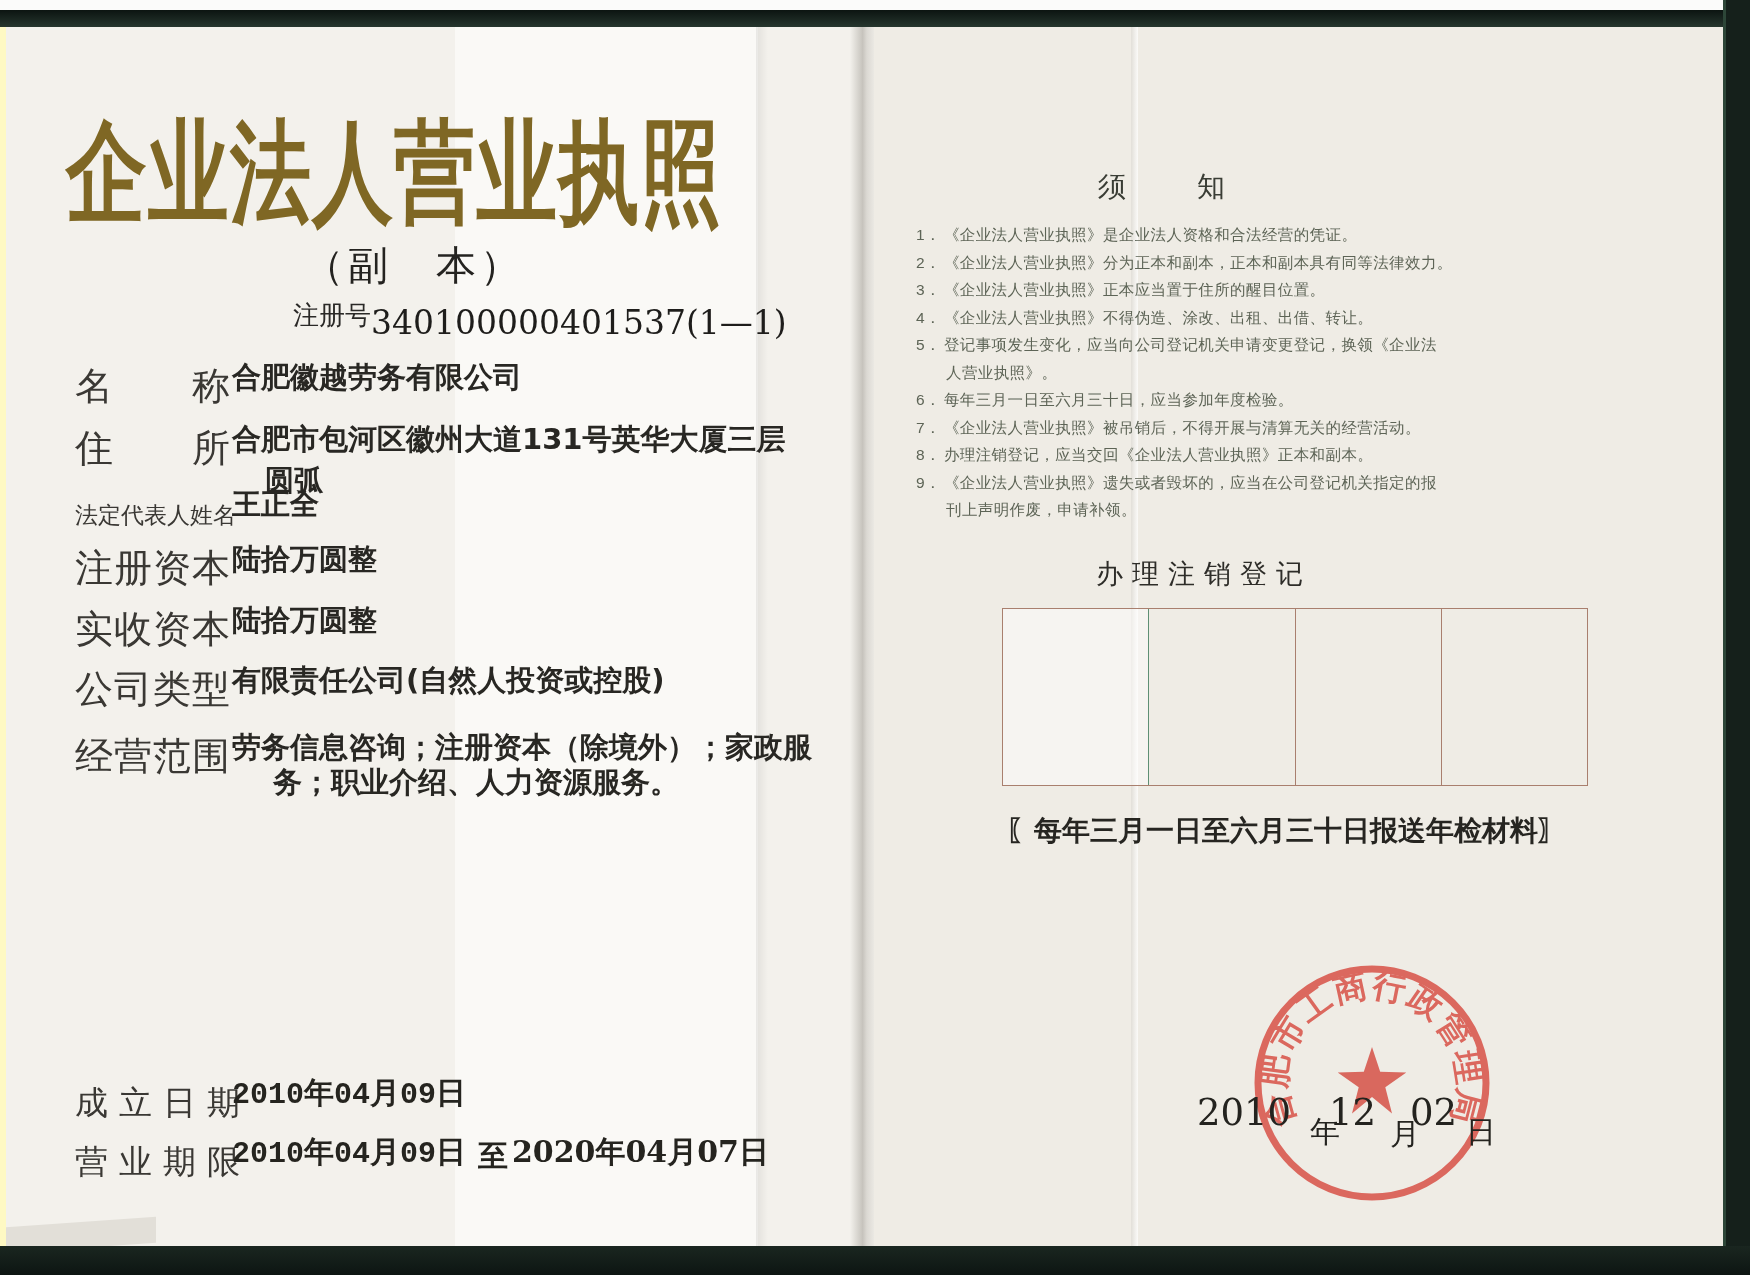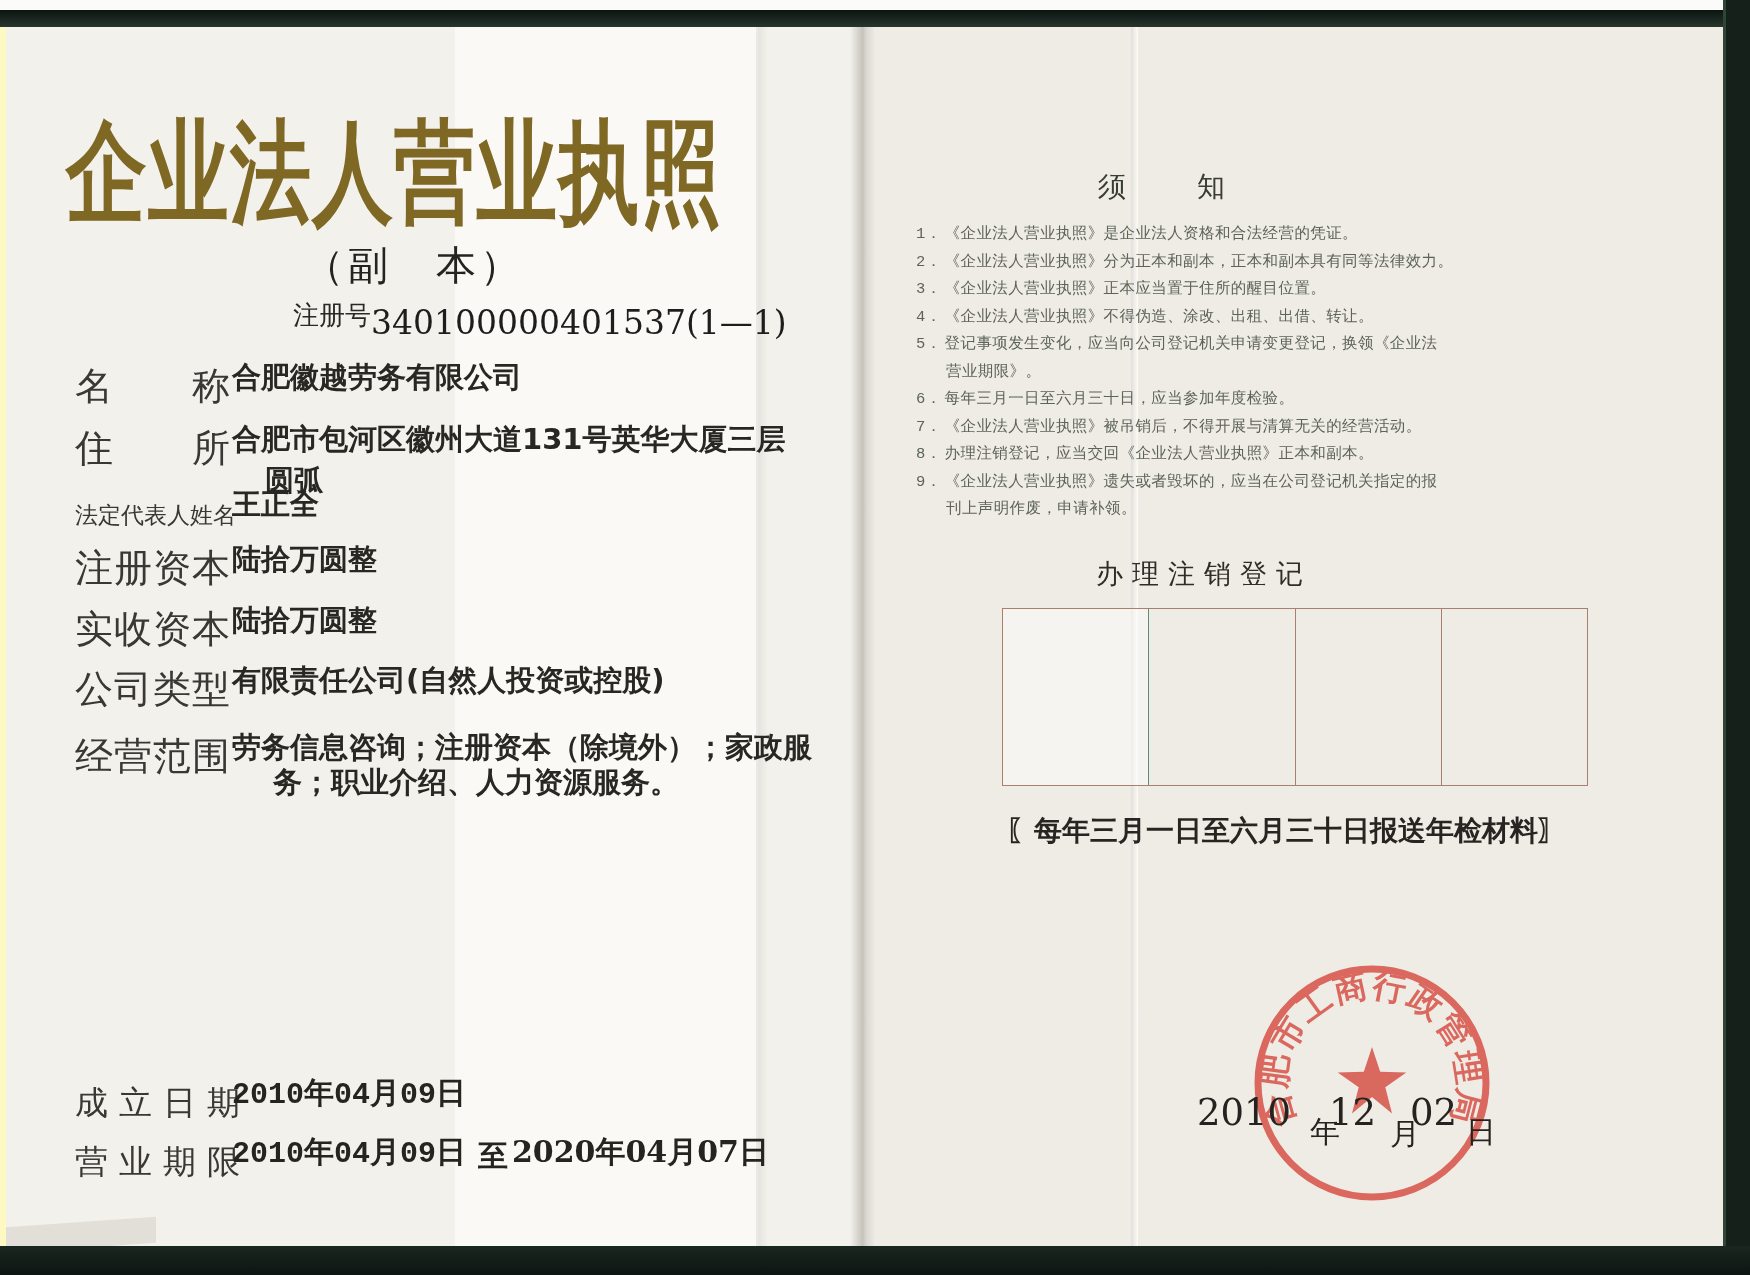--- a/index.html
+++ b/index.html
@@ -44,21 +44,21 @@
   .drow { position:absolute; left:75px; white-space:nowrap; }
   .dlabel { display:inline-block; width:165px; text-align:justify; text-align-last:justify;
     font-size:33px; color:#3a3834; line-height:1.2; }
   .dvalue { position:absolute; left:157px; top:-10px; font-size:30px; font-weight:600; color:#25241f; font-family:Liberation Mono, monospace; white-space:nowrap; }
   .dsep { position:absolute; left:403px; top:-6px; font-size:30px; font-weight:600; color:#25241f; }
   .dvalue-to { position:absolute; left:437px; top:-10px; font-size:30px; font-weight:600; color:#25241f; font-family:"DejaVu Serif", serif; white-space:nowrap; }
   
   .notice-title { position:absolute; left:1098px; top:168px; font-size:28px; color:#3a3d35; letter-spacing:5px; white-space:nowrap; }
   .notices { position:absolute; left:916px; top:221px; width:600px; }
   .nline { height:27.5px; line-height:27.5px; font-size:15.5px; letter-spacing:.4px;
-    color:#5d6456; font-family:Liberation Mono, monospace; white-space:nowrap; }
+    color:#5d6456; font-family:Liberation Sans, sans-serif; white-space:nowrap; }
   .nline .n { margin-right:3px; }
   .nline.cont { padding-left:30px; }
   .insp-title { position:absolute; left:1096px; top:556px; font-size:27px; letter-spacing:9px; color:#2e2d29; white-space:nowrap; }
   .insp-table { position:absolute; left:1002px; top:608px; width:586px; height:178px;
     border:1px solid #a97f6e; display:flex; box-sizing:border-box; }
   .insp-cell { flex:1; border-left:1px solid #a97f6e; }
   .insp-cell:first-child { border-left:none; background:rgba(255,255,255,.45); }
   .insp-cell:nth-child(2) { border-left-color:#5e8f74; }
   .insp-note { position:absolute; left:1006px; top:812px; font-size:28px; font-weight:700; color:#262521; white-space:nowrap; }
   .stamp { position:absolute; left:1247px; top:958px; width:250px; height:250px; opacity:.88; z-index:5; }
@@ -141,21 +141,21 @@
   </div>
 
   <div class="notice-title">须　　知</div>
 
   <div class="notices">
     <div class="nline"><span class="n">1．</span><span>《企业法人营业执照》是企业法人资格和合法经营的凭证。</span></div>
     <div class="nline"><span class="n">2．</span><span>《企业法人营业执照》分为正本和副本，正本和副本具有同等法律效力。</span></div>
     <div class="nline"><span class="n">3．</span><span>《企业法人营业执照》正本应当置于住所的醒目位置。</span></div>
     <div class="nline"><span class="n">4．</span><span>《企业法人营业执照》不得伪造、涂改、出租、出借、转让。</span></div>
     <div class="nline"><span class="n">5．</span><span>登记事项发生变化，应当向公司登记机关申请变更登记，换领《企业法</span></div>
-    <div class="nline cont"><span>营业期限》。</span></div>
+    <div class="nline cont"><span>人营业执照》。</span></div>
     <div class="nline"><span class="n">6．</span><span>每年三月一日至六月三十日，应当参加年度检验。</span></div>
     <div class="nline"><span class="n">7．</span><span>《企业法人营业执照》被吊销后，不得开展与清算无关的经营活动。</span></div>
     <div class="nline"><span class="n">8．</span><span>办理注销登记，应当交回《企业法人营业执照》正本和副本。</span></div>
     <div class="nline"><span class="n">9．</span><span>《企业法人营业执照》遗失或者毁坏的，应当在公司登记机关指定的报</span></div>
     <div class="nline cont"><span>刊上声明作废，申请补领。</span></div>
   </div>
 
   <div class="insp-title">办理注销登记</div>
 
   <div class="insp-table">

